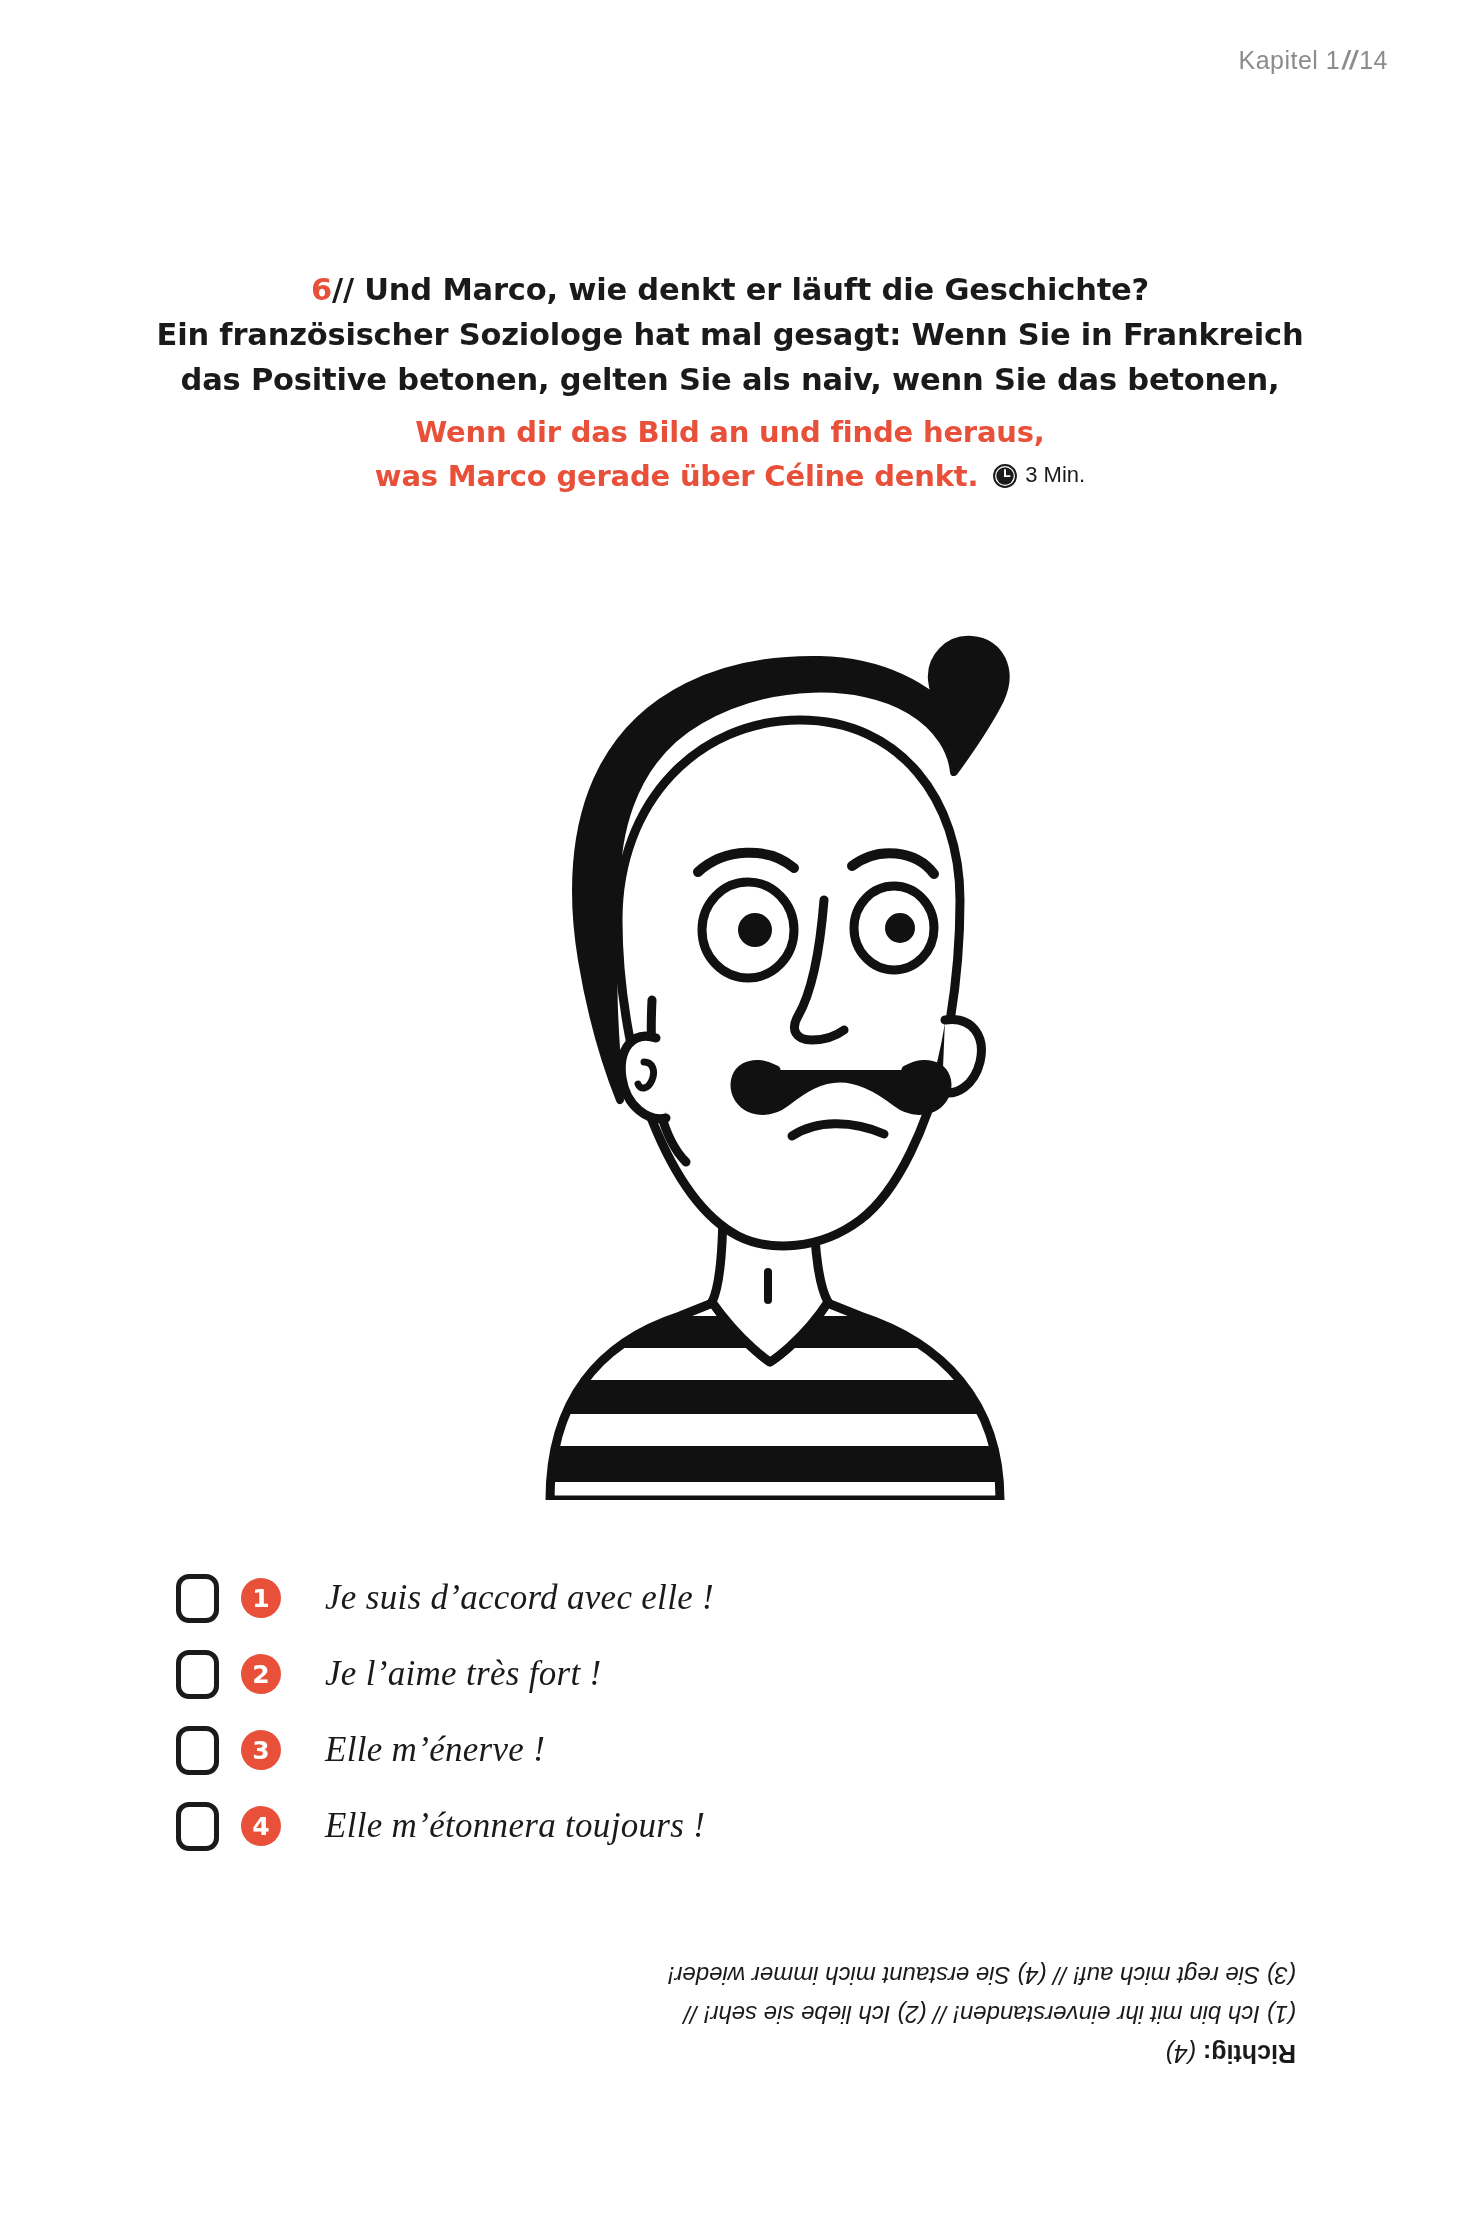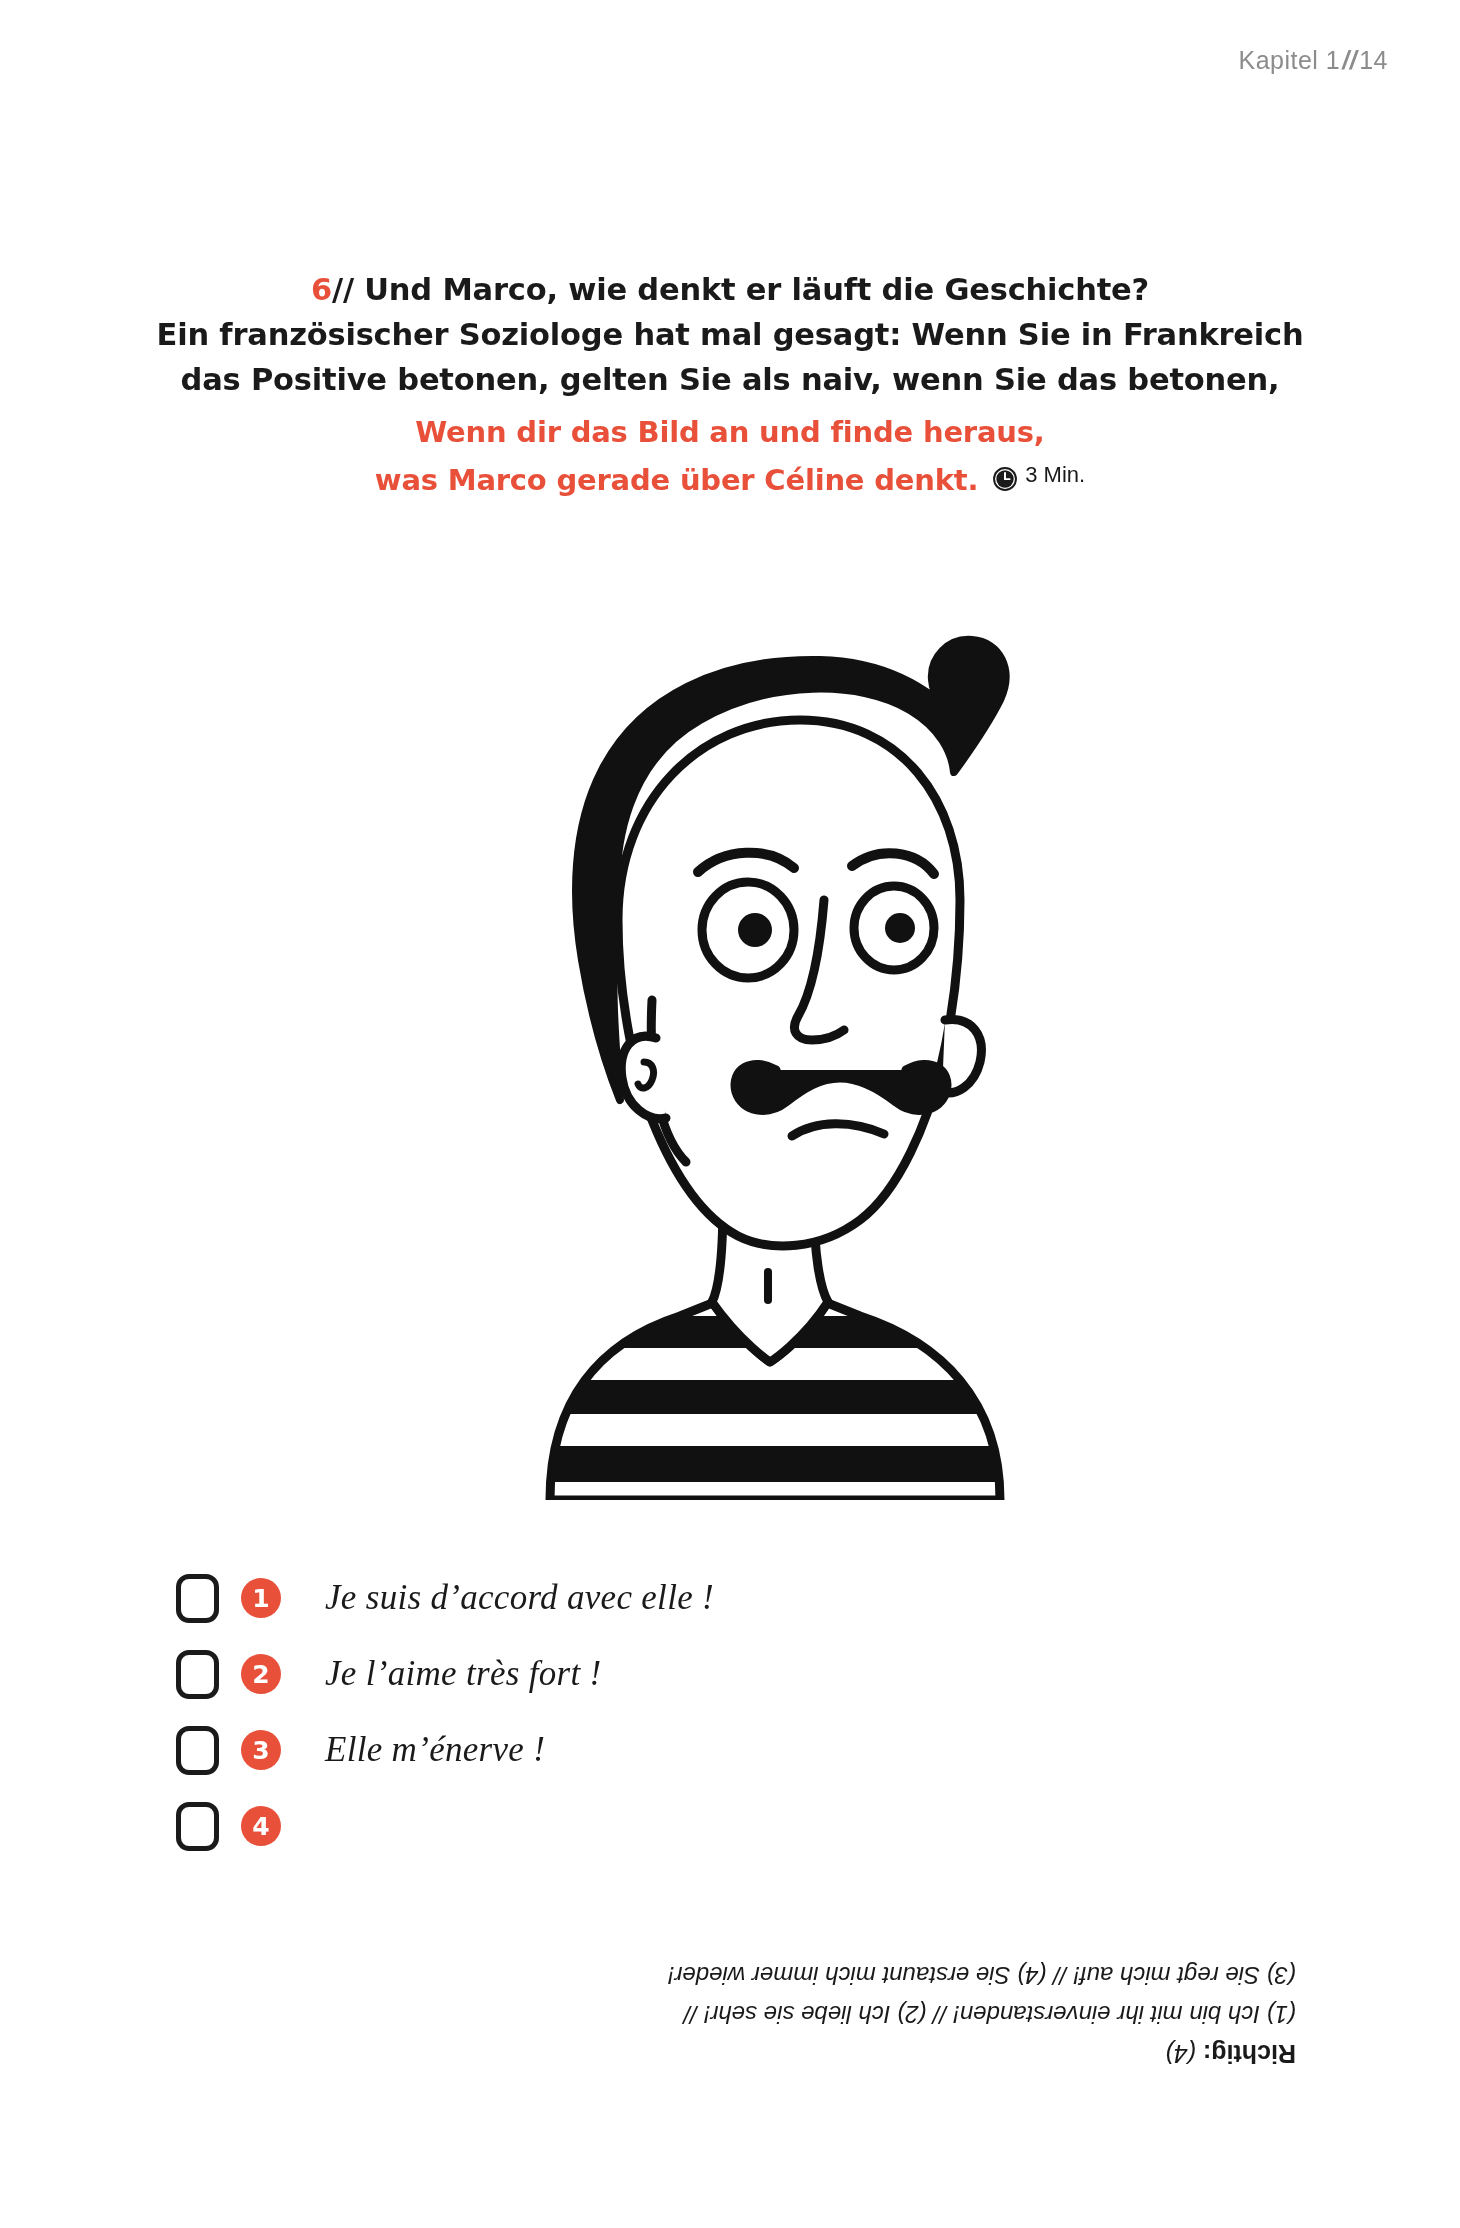--- a/index.html
+++ b/index.html
@@ -62,21 +62,20 @@
     margin-top: 9px;
     font-family: "DejaVu Sans", sans-serif;
     font-weight: bold;
     font-size: 29px;
     line-height: 1.5;
     color: #e8503a;
     letter-spacing: -0.2px;
   }
   .time-wrap {
     display: inline-flex;
-    align-items: center;
     gap: 7px;
     margin-left: 14px;
     transform: translateY(3px);
   }
   .clock-icon {
     width: 26px;
     height: 26px;
     display: inline-block;
   }
   .time-label {
@@ -269,20 +268,21 @@
     <div class="opt-text">Je l’aime très fort !</div>
   </div>
   <div class="option-row">
     <div class="checkbox"></div>
     <div class="opt-num">3</div>
     <div class="opt-text">Elle m’énerve !</div>
   </div>
   <div class="option-row">
     <div class="checkbox"></div>
     <div class="opt-num">4</div>
+    <div class="opt-text">Elle m’étonnera toujours !</div>
   </div>
 </div>
 
 <div class="solution">
   <div class="solution-label">
     <span>Richtig:</span>
     <span class="sol-answer">(4)</span>
   </div>
   <div class="solution-text">
     <span>(1) Ich bin mit ihr einverstanden! // (2) Ich liebe sie sehr! //</span><br>

